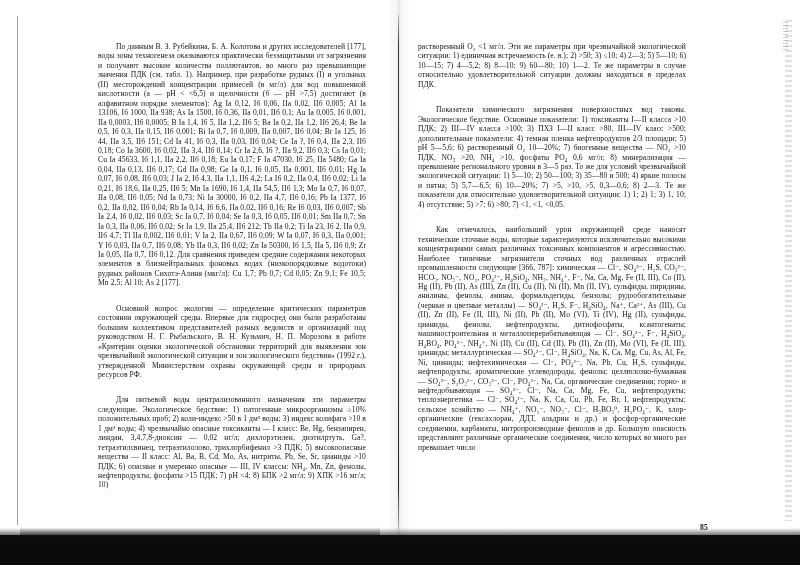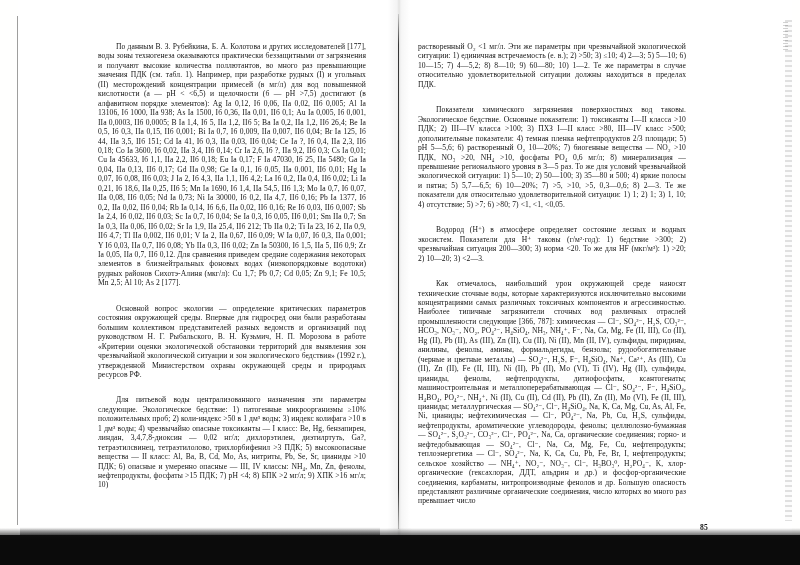--- a/index.html
+++ b/index.html
@@ -160,21 +160,20 @@
   <div class="col col-left">
     <p class="ind">По данным В. З. Рубейкина, Б. А. Колотова и других исследователей [177], воды зоны техногенеза оказываются практически беззащитными от загрязнения и получают высокие количества поллютантов, во много раз превышающие значения ПДК (см. табл. 1). Например, при разработке рудных (I) и угольных (II) месторождений концентрации примесей (в мг/л) для вод повышенной кислотности (а — рН &lt; &lt;6,5) и щелочности (б — рН &gt;7,5) достигают (в алфавитном порядке элементов): Ag Iа 0,12, Iб 0,06, IIа 0,02, IIб 0,005; Al Iа 13106, Iб 1000, IIа 938; As Iа 1500, Iб 0,36, IIа 0,01, IIб 0,1; Au Iа 0,005, Iб 0,001, IIа 0,0003, IIб 0,0005; B Iа 1,4, Iб 5, IIа 1,2, IIб 5; Ba Iа 0,2, IIа 1,2, IIб 26,4; Be Iа 0,5, Iб 0,3, IIа 0,15, IIб 0,001; Bi Iа 0,7, Iб 0,009, IIа 0,007, IIб 0,04; Br Iа 125, Iб 44, IIа 3,5, IIб 151; Cd Iа 41, Iб 0,3, IIа 0,03, IIб 0,04; Ce Iа ?, Iб 0,4, IIа 2,3, IIб 0,18; Co Iа 3600, Iб 0,02, IIа 3,4, IIб 0,14; Cr Iа 2,6, Iб ?, IIа 9,2, IIб 0,3; Cs Iа 0,01; Cu Iа 45633, Iб 1,1, IIа 2,2, IIб 0,18; Eu Iа 0,17; F Iа 47030, Iб 25, IIа 5480; Ga Iа 0,04, IIа 0,13, IIб 0,17; Gd IIа 0,98; Ge Iа 0,1, Iб 0,05, IIа 0,001, IIб 0,01; Hg Iа 0,07, Iб 0,08, IIб 0,03; J Iа 2, Iб 4,3, IIа 1,1, IIб 4,2; La Iб 0,2, IIа 0,4, IIб 0,02; Li Iа 0,21, Iб 18,6, IIа 0,25, IIб 5; Mn Iа 1690, Iб 1,4, IIа 54,5, IIб 1,3; Mo Iа 0,7, Iб 0,07, IIа 0,08, IIб 0,05; Nd Iа 0,73; Ni Iа 30000, Iб 0,2, IIа 4,7, IIб 0,16; Pb Iа 1377, Iб 0,2, IIа 0,02, IIб 0,04; Rb Iа 0,14, Iб 6,6, IIа 0,02, IIб 0,16; Re Iб 0,03, IIб 0,007; Sb Iа 2,4, Iб 0,02, IIб 0,03; Sc Iа 0,7, Iб 0,04; Se Iа 0,3, Iб 0,05, IIб 0,01; Sm IIа 0,7; Sn Iа 0,3, IIа 0,06, IIб 0,02; Sr Iа 1,9, IIа 25,4, IIб 212; Tb IIа 0,2; Ti Iа 23, Iб 2, IIа 0,9, IIб 4,7; Tl IIа 0,002, IIб 0,01; V Iа 2, IIа 0,67, IIб 0,09; W Iа 0,07, Iб 0,3, IIа 0,001; Y Iб 0,03, IIа 0,7, IIб 0,08; Yb IIа 0,3, IIб 0,02; Zn Iа 50300, Iб 1,5, IIа 5, IIб 0,9; Zr Iа 0,05, IIа 0,7, IIб 0,12. Для сравнения приведем средние содержания некоторых элементов в близнейтральных фоновых водах (низкопорядковые водотоки) рудных районов Сихотэ-Алиня (мкг/л): Cu 1,7; Pb 0,7; Cd 0,05; Zn 9,1; Fe 10,5; Mn 2,5; Al 10; As 2 [177].</p>
     <p class="ind">Основной вопрос экологии — определение критических параметров состояния окружающей среды. Впервые для гидросред они были разработаны большим коллективом представителей разных ведомств и организаций под руководством Н. Г. Рыбальского, В. Н. Кузьмич, Н. П. Морозова в работе «Критерии оценки экологической обстановки территорий для выявления зон чрезвычайной экологической ситуации и зон экологического бедствия» (1992 г.), утвержденной Министерством охраны окружающей среды и природных ресурсов РФ.</p>
     <p class="ind">Для питьевой воды централизованного назначения эти параметры следующие. Экологическое бедствие: 1) патогенные микроорганизмы ≥10% положительных проб; 2) коли-индекс &gt;50 в 1 дм³ воды; 3) индекс колифага &gt;10 в 1 дм³ воды; 4) чрезвычайно опасные токсиканты — I класс: Be, Hg, бензапирен, линдан, 3,4,7,8-диоксин — 0,02 нг/л; дихлорэтилен, диэтилртуть, Ga?, тетраэтилсвинец, тетраэтилолово, трихлорбифенил &gt;3 ПДК; 5) высокоопасные вещества — II класс: Al, Ba, B, Cd, Mo, As, нитриты, Pb, Se, Sr, цианиды &gt;10 ПДК; 6) опасные и умеренно опасные — III, IV классы: NH₄, Mn, Zn, фенолы, нефтепродукты, фосфаты &gt;15 ПДК; 7) рН &lt;4; 8) БПК &gt;2 мг/л; 9) ХПК &gt;16 мг/л; 10)</p>
   </div>
   <div class="folio folio-left">84</div>
 
   <div class="col col-right">
     <p class="cont">растворенный О₂ &lt;1 мг/л. Эти же параметры при чрезвычайной экологической ситуации: 1) единичная встречаемость (е. в.); 2) &gt;50; 3) ≤10; 4) 2—3; 5) 5—10; 6) 10—15; 7) 4—5,2; 8) 8—10; 9) 60—80; 10) 1—2. Те же параметры в случае относительно удовлетворительной ситуации должны находиться в пределах ПДК.</p>
     <p class="ind">Показатели химического загрязнения поверхностных вод таковы. Экологическое бедствие. Основные показатели: 1) токсиканты I—II класса &gt;10 ПДК; 2) III—IV класса &gt;100; 3) ПХЗ I—II класс &gt;80, III—IV класс &gt;500; дополнительные показатели: 4) темная пленка нефтепродуктов 2/3 площади; 5) рН 5—5,6; 6) растворенный О₂ 10—20%; 7) биогенные вещества — NO₂ &gt;10 ПДК, NO₃ &gt;20, NH₄ &gt;10, фосфаты PO₄ 0,6 мг/л; 8) минерализация — превышение регионального уровня в 3—5 раз. То же для условий чрезвычайной экологической ситуации: 1) 5—10; 2) 50—100; 3) 35—80 и 500; 4) яркие полосы и пятна; 5) 5,7—6,5; 6) 10—20%; 7) &gt;5, &gt;10, &gt;5, 0,3—0,6; 8) 2—3. Те же показатели для относительно удовлетворительной ситуации: 1) 1; 2) 1; 3) 1, 10; 4) отсутствие; 5) &gt;7; 6) &gt;80; 7) &lt;1, &lt;1, &lt;0,05.</p>
-    <p class="ind">Водород (Н⁺) в атмосфере определяет состояние лесных и водных экосистем. Показатели для Н⁺ таковы (г/м²·год): 1) бедствие &gt;300; 2) чрезвычайная ситуация 200—300; 3) норма &lt;20. То же для HF (мкг/м³): 1) &gt;20; 2) 10—20; 3) &lt;2—3.</p>
     <p class="ind">Как отмечалось, наибольший урон окружающей среде наносят технические сточные воды, которые характеризуются исключительно высокими концентрациями самых различных токсичных компонентов и агрессивностью. Наиболее типичные загрязнители сточных вод различных отраслей промышленности следующие [366, 787]: химическая — Cl⁻, SO₄²⁻, H₂S, CO₃²⁻, HCO₃, NO₃⁻, NO₂, PO₄²⁻, H₄SiO₄, NH₃, NH₄⁺, F⁻, Na, Ca, Mg, Fe (II, III), Co (II), Hg (II), Pb (II), As (III), Zn (II), Cu (II), Ni (II), Mn (II, IV), сульфиды, пиридины, анилины, фенолы, амины, формальдегиды, бензолы; рудообогатительные (черные и цветные металлы) — SO₄²⁻, H₂S, F⁻, H₄SiO₄, Na⁺, Ca²⁺, As (III), Cu (II), Zn (II), Fe (II, III), Ni (II), Pb (II), Mo (VI), Ti (IV), Hg (II), сульфиды, цианиды, фенолы, нефтепродукты, дитиофосфаты, ксантогенаты; машиностроительная и металлоперерабатывающая — Cl⁻, SO₄²⁻, F⁻, H₄SiO₄, H₄BO₄, PO₄²⁻, NH₄⁺, Ni (II), Cu (II), Cd (II), Pb (II), Zn (II), Mo (VI), Fe (II, III), цианиды; металлургическая — SO₄²⁻, Cl⁻, H₄SiO₄, Na, K, Ca, Mg, Cu, As, Al, Fe, Ni, цианиды; нефтехимическая — Cl⁻, PO₄²⁻, Na, Pb, Cu, H₂S, сульфиды, нефтепродукты, ароматические углеводороды, фенолы; целлюлозно-бумажная — SO₄²⁻, S₂O₃²⁻, CO₃²⁻, Cl⁻, PO₄²⁻, Na, Ca, органические соединения; горно- и нефтедобывающая — SO₄²⁻, Cl⁻, Na, Ca, Mg, Fe, Cu, нефтепродукты; теплоэнергетика — Cl⁻, SO₄²⁻, Na, K, Ca, Cu, Pb, Fe, Br, I, нефтепродукты; сельское хозяйство — NH₄⁺, NO₂⁻, NO₃⁻, Cl⁻, H₃BO₃⁰, H₂PO₄⁻, K, хлор-органические (гексахлоран, ДДТ, альдрин и др.) и фосфор-органические соединения, карбаматы, нитропроизводные фенолов и др. Большую опасность представляют различные органические соединения, число которых во много раз превышает число</p>
   </div>
   <div class="folio folio-right">85</div>
 
   <div class="gutter-shade"></div>
   <div class="gutter-line"></div>
 
   <div class="bottom-smudge"></div>
   <div class="bottom-dark"></div>
 

